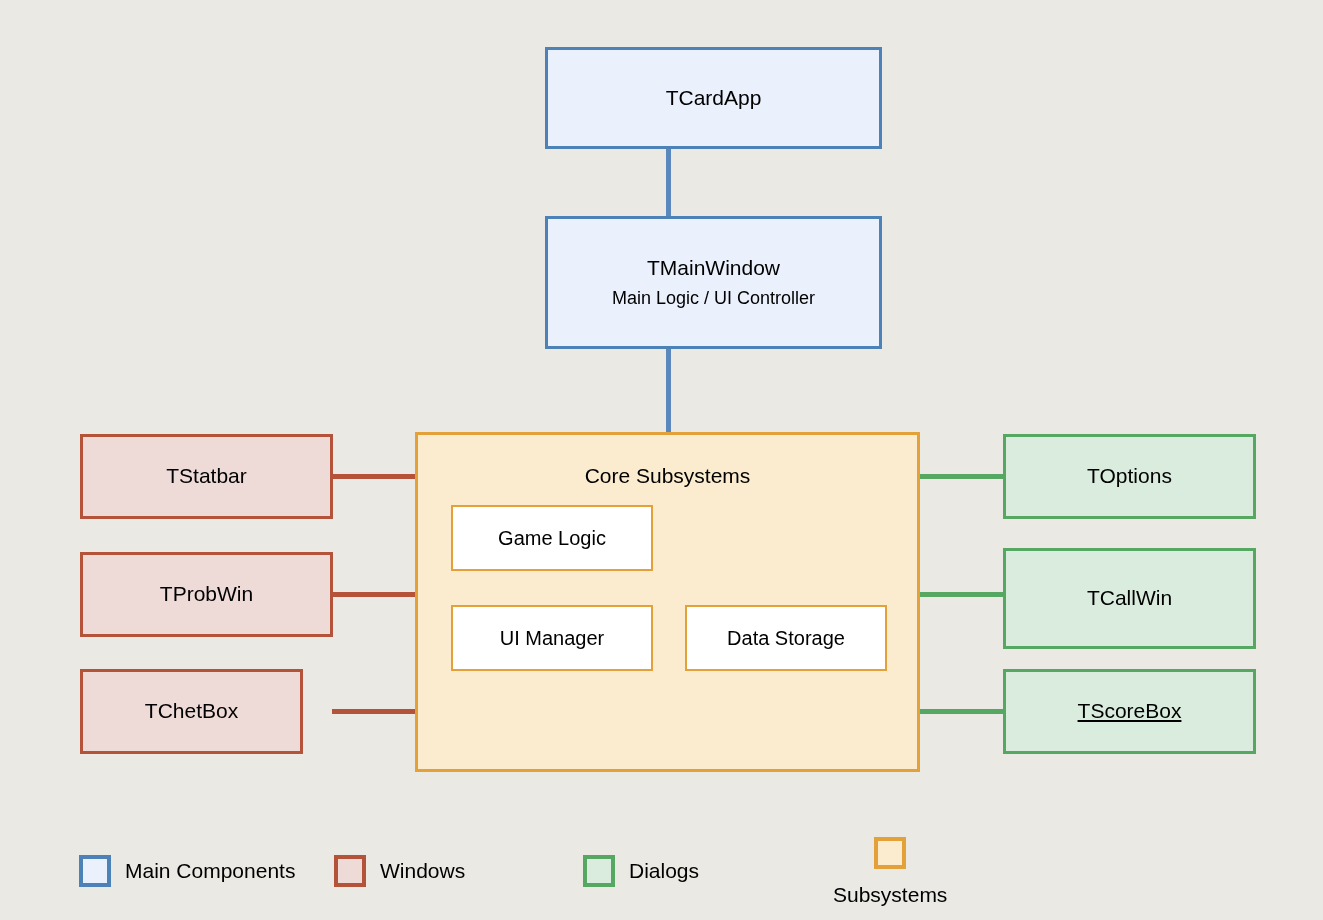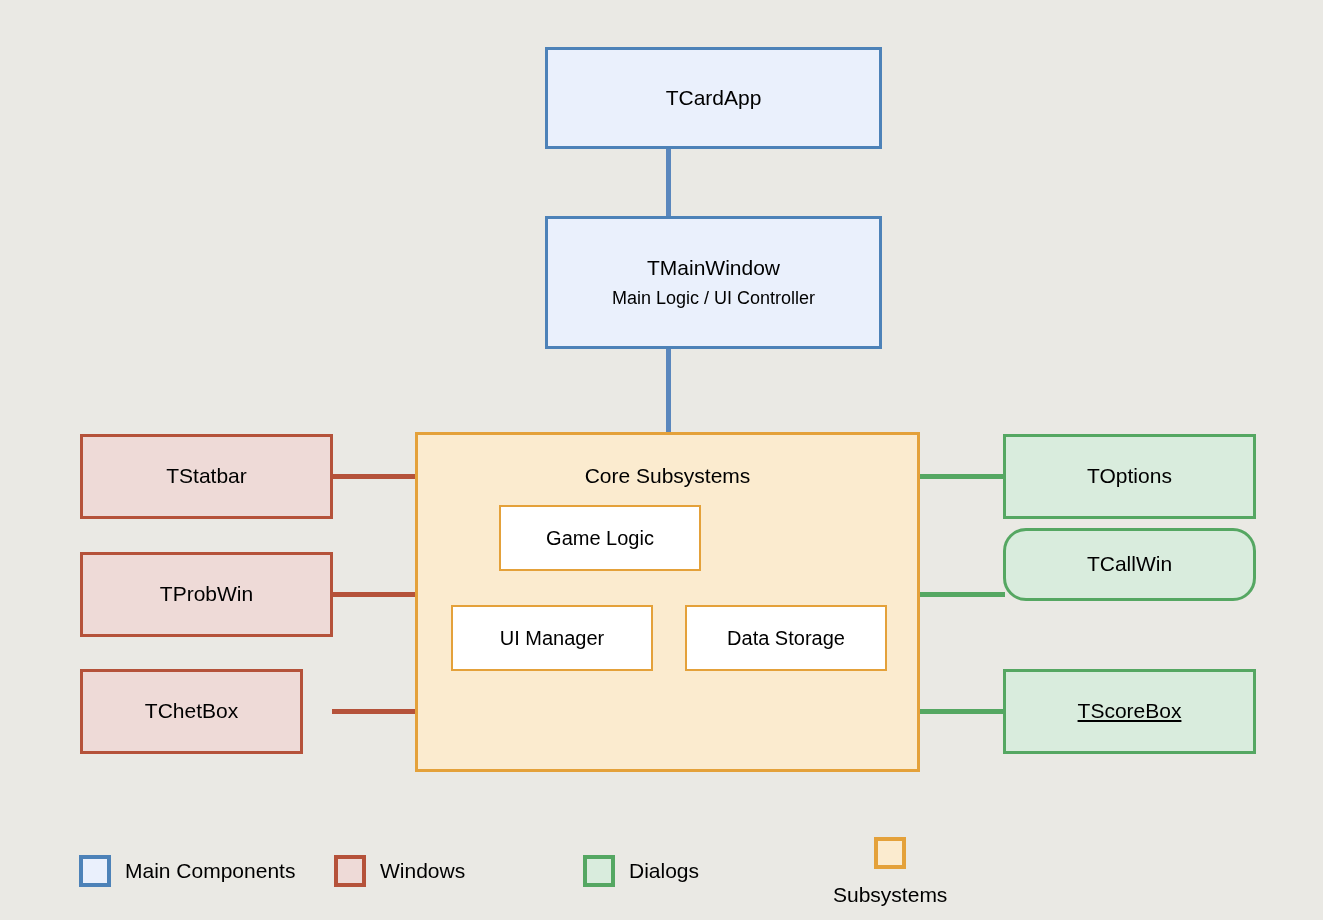--- a/index.html
+++ b/index.html
@@ -125,21 +125,21 @@
   </div>
 
   <div class="node main-comp" style="left:500px; top:216px; width:337px; height:133px;">
     <div class="title">TMainWindow</div>
     <div class="sub">Main Logic / UI Controller</div>
   </div>
 
   <div class="node subsystem-container" style="left:415px; top:432px; width:505px; height:340px;">
     <div class="container-title" style="top:28px;">Core Subsystems</div>
 
-    <div class="inner-box" style="left:33px; top:70px; width:202px; height:66px;margin-left:48px;">
+    <div class="inner-box" style="left:33px; top:70px; width:202px; height:66px;">
       <span>Game Logic</span>
     </div>
     <div class="inner-box" style="left:33px; top:170px; width:202px; height:66px;">
       <span>UI Manager</span>
     </div>
     <div class="inner-box" style="left:267px; top:170px; width:202px; height:66px;">
       <span>Data Storage</span>
     </div>
   </div>
 
@@ -149,21 +149,21 @@
   <div class="node window-box" style="left:80px; top:552px; width:253px; height:85px;">
     <div class="title">TProbWin</div>
   </div>
   <div class="node window-box" style="left:80px; top:669px; width:223px; height:85px;">
     <div class="title">TChetBox</div>
   </div>
 
   <div class="node dialog-box" style="left:1003px; top:434px; width:253px; height:85px;">
     <div class="title">TOptions</div>
   </div>
-  <div class="node dialog-box" style="left:1003px; top:528px; width:253px; height:73px;border-radius:23px;">
+  <div class="node dialog-box" style="left:1003px; top:548px; width:253px; height:101px;">
     <div class="title">TCallWin</div>
   </div>
   <div class="node dialog-box" style="left:1003px; top:669px; width:253px; height:85px;text-decoration:underline;">
     <div class="title">TScoreBox</div>
   </div>
 
   <div class="legend-item" style="left:79px; top:855px;">
     <div class="swatch sw-main"></div>
     <div class="legend-label">Main Components</div>
   </div>

